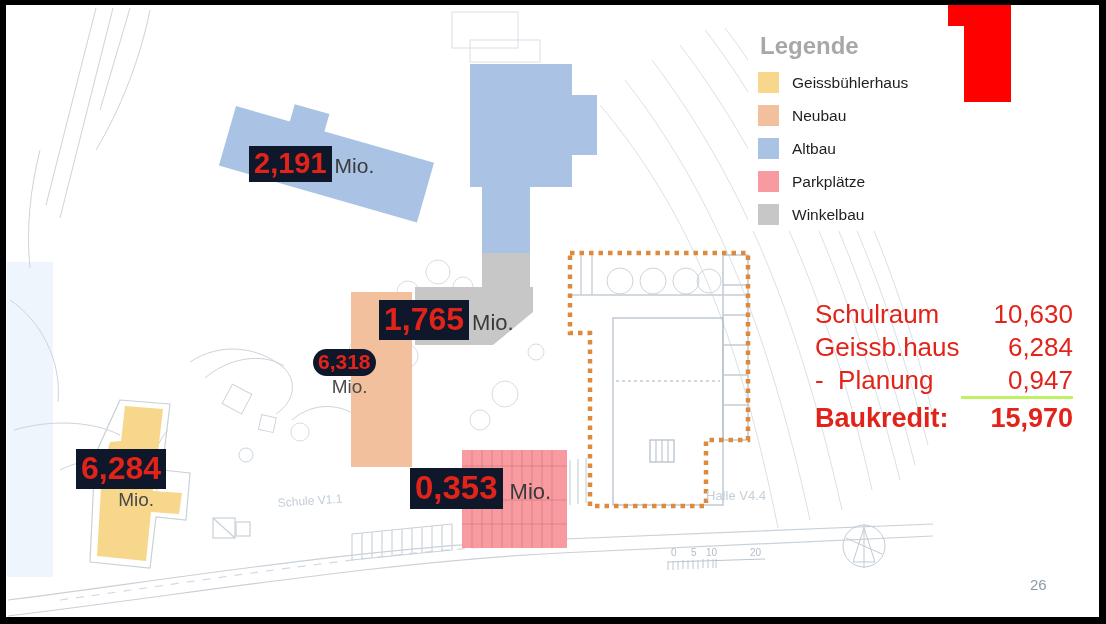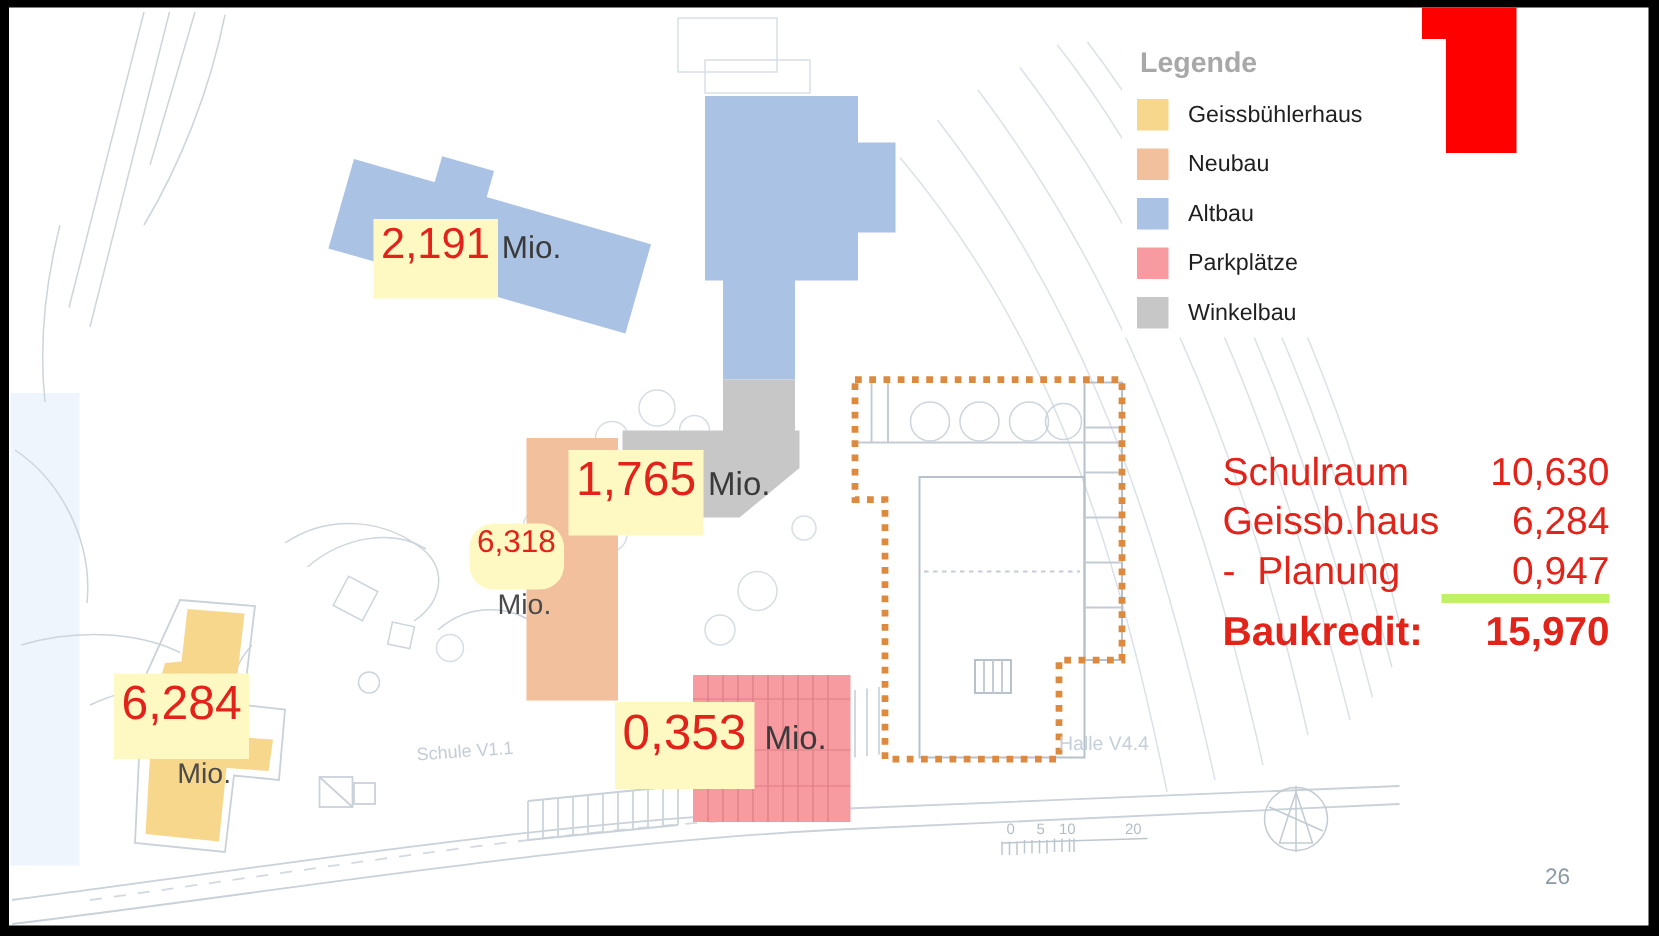--- a/index.html
+++ b/index.html
@@ -9,44 +9,44 @@
   }
   #slide-canvas{position:absolute;left:6px;top:5px;width:1093px;height:612px;background:#fff;}
   #site-plan{position:absolute;left:0;top:0;width:1106px;height:624px;}
   .map-txt{font-family:"Liberation Sans","DejaVu Sans",sans-serif;}
   #page-title{
     position:absolute;left:28px;top:20px;font-size:38px;color:#1c4467;
     letter-spacing:.5px;white-space:nowrap;
   }
   
   #legend-panel{position:absolute;left:748px;top:26px;width:196px;padding:6px 10px;background:#fff;}
-  #legend-title{font-size:19px;font-weight:bold;color:#a8a8a8;margin:0 0 11px 2px;}
+  #legend-title{font-size:24px;font-weight:bold;color:#a8a8a8;margin:0 0 11px 2px;}
   .legend-row{display:flex;align-items:center;margin-top:12px;}
   .legend-chip{width:21px;height:21px;flex:0 0 21px;margin-right:13px;}
   .legend-label{font-size:15.5px;color:#1f1f1f;white-space:nowrap;}
   
   .cost-label{position:absolute;white-space:nowrap;line-height:1.15;}
   .cost-num{
-    display:inline-block;background:#fef9c3;color:#e2231a;font-weight:normal;
-    padding:1px 5px 19px 5px;
+    display:inline-block;background:#0f172a;color:#e2231a;font-weight:bold;
+    padding:1px 5px 2px 5px;
   }
   .cost-unit{color:#3a3a3a;margin-left:3px;}
   .stacked .cost-unit{display:block;text-align:right;margin:0;color:#4a4a4a;}
   #cost-altbau{left:249px;top:146px;}   #cost-altbau .cost-num{font-size:29px;}  #cost-altbau .cost-unit{font-size:21px;}
   #cost-winkelbau{left:379px;top:300px;} #cost-winkelbau .cost-num{font-size:32px;} #cost-winkelbau .cost-unit{font-size:22px;}
   #cost-neubau{left:313px;top:349px;}   #cost-neubau .cost-num{font-size:21px;border-radius:16px;}  #cost-neubau .cost-unit{font-size:19px;padding-right:8px;}
   #cost-geissb{left:76px;top:449px;}    #cost-geissb .cost-num{font-size:32px;}  #cost-geissb .cost-unit{font-size:19px;padding-right:12px;}
   #cost-park{left:410px;top:468px;}     #cost-park .cost-num{font-size:33px;}    #cost-park .cost-unit{font-size:22px;margin-left:7px;}
   
   #totals-panel{position:absolute;left:815px;top:296px;width:258px;color:#e2231a;}
   #totals-title{font-size:27px;font-weight:bold;margin-bottom:4px;white-space:nowrap;}
   .t-row{display:flex;align-items:baseline;font-size:26px;line-height:29px;margin-top:4px;}
   .t-label{flex:1;white-space:pre;}
   .t-val{flex:0 0 112px;text-align:right;}
-  .t-row.underlined .t-val{border-bottom:6px solid #bef264;padding-bottom:1px;}
+  .t-row.underlined .t-val{border-bottom:3px solid #bef264;padding-bottom:1px;}
   .t-row.bold-row{font-weight:bold;font-size:27px;margin-top:5px;}
   
   #red-accent-rect{position:absolute;left:948px;top:5px;width:63px;height:97px;background:#fe0000;}
   #page-number{position:absolute;left:1005px;top:576px;font-size:15px;color:#8c9aa8;margin-left:25px;}
 </style>
 </head>
 <body>
 
 <div id="slide-frame">
   <div id="slide-canvas"></div>

